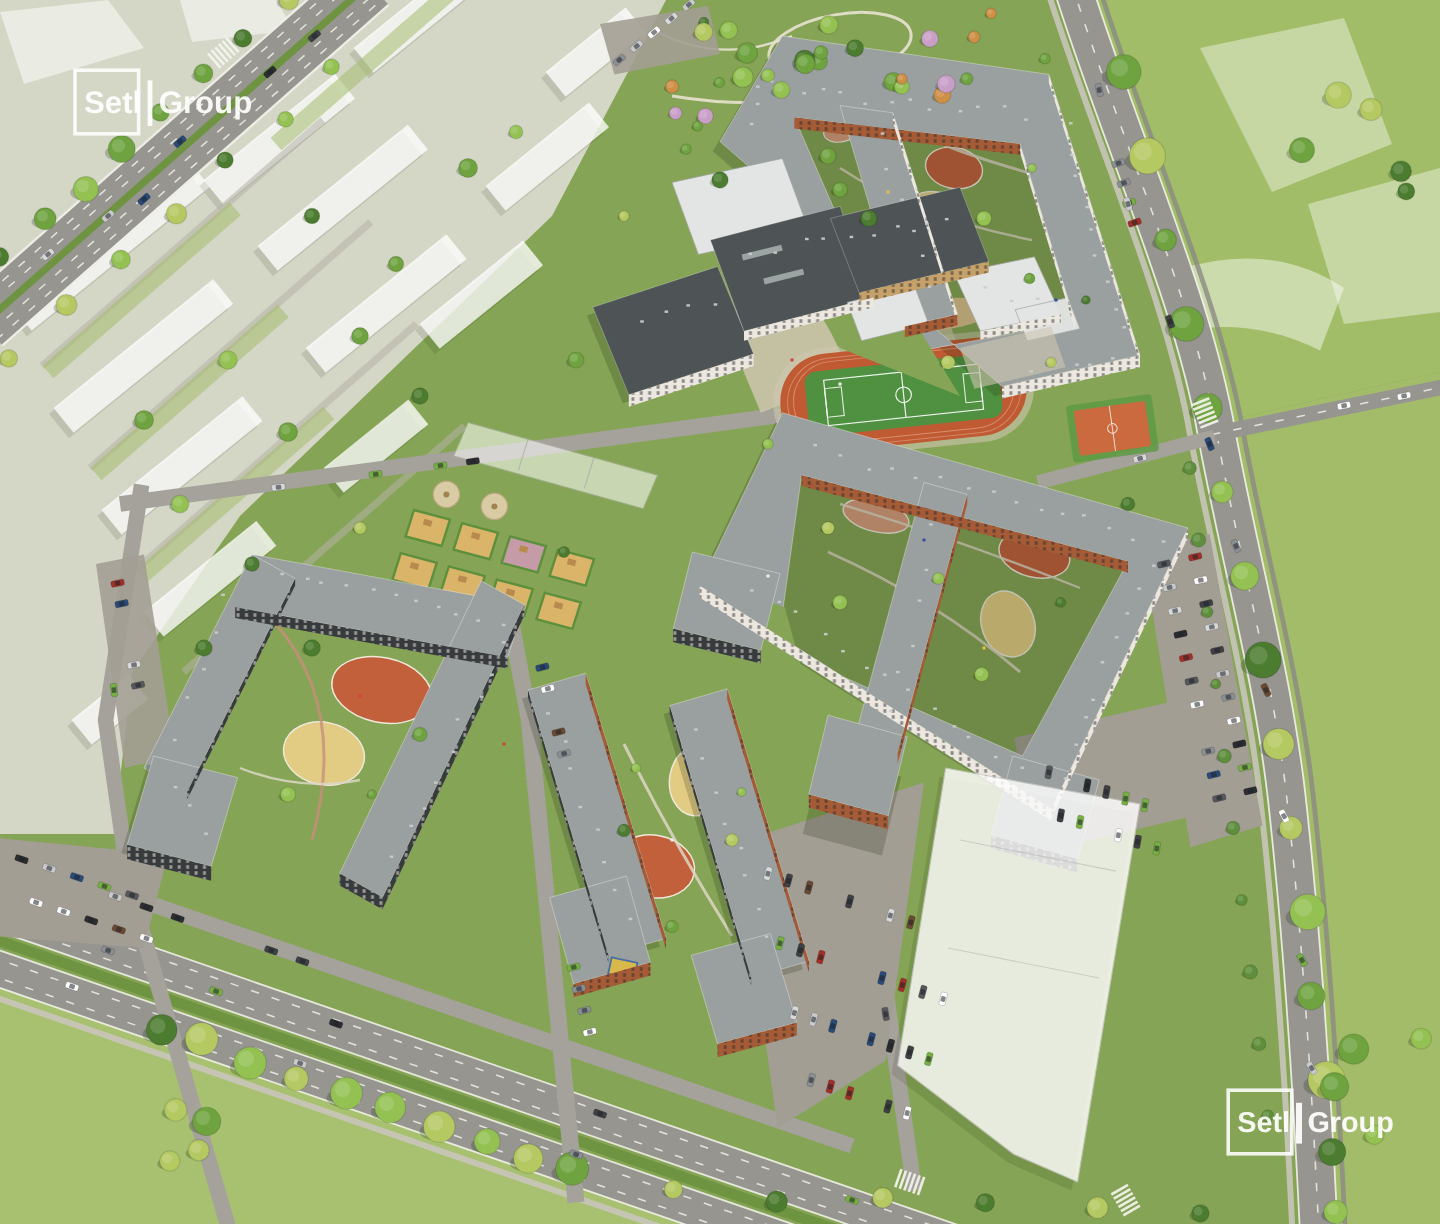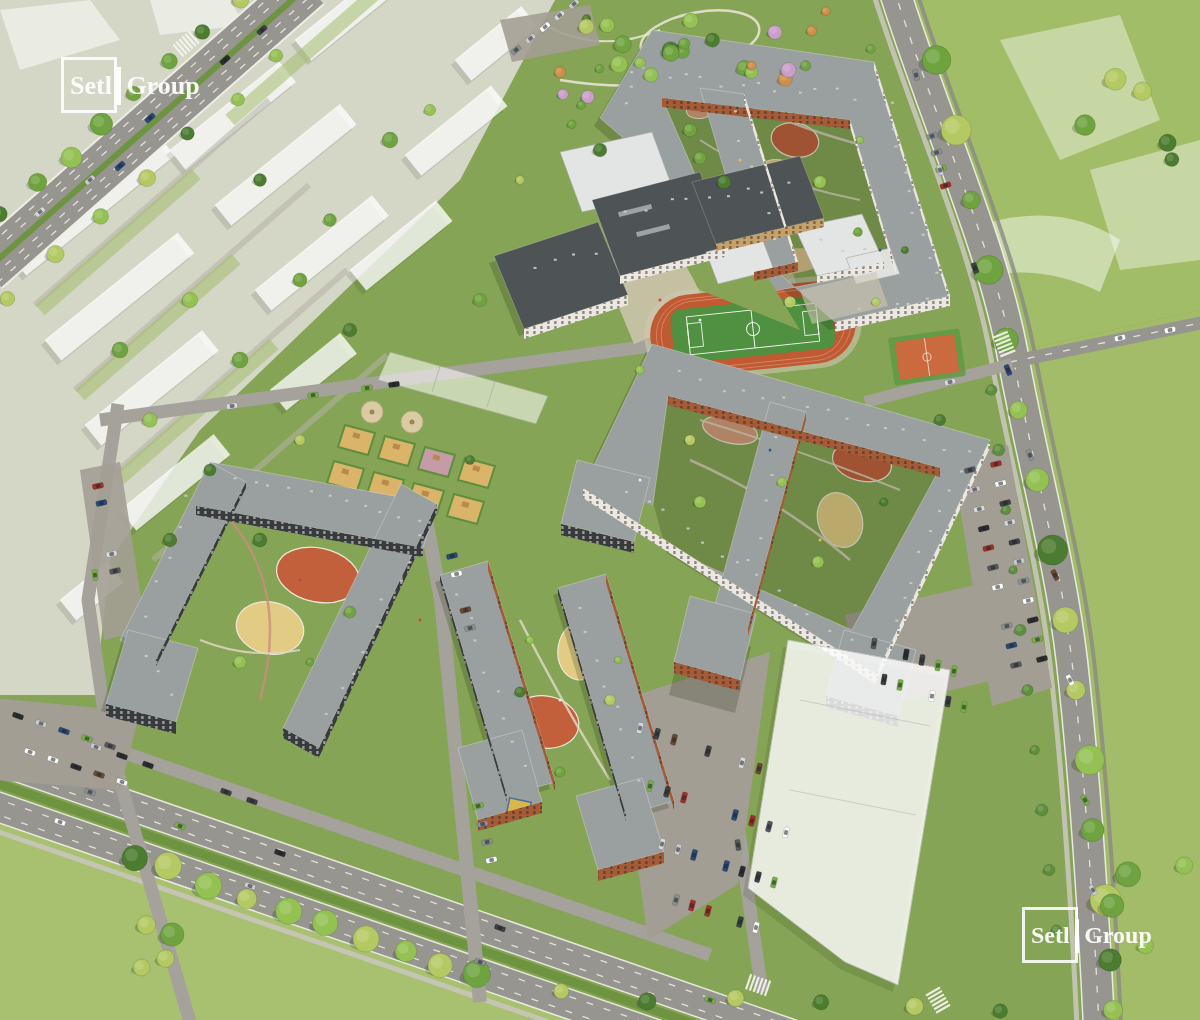--- a/index.html
+++ b/index.html
@@ -1,17 +1,17 @@
 <!DOCTYPE html>
 <html style="--grass: #85A455; --grass_light: #A5BE6E; --grass_dark: #6E9441; --field_tr: #A2BD68; --field_bl: #A8C170; --field_br: #A3BC6A; --ghost_ground: #D4D6C6; --ghost_white: #FFFFFF; --road: #97958F; --road_light: #A5A29B; --parking: #A39E94; --line_white: #F0EFE9; --sidewalk: #C9C5BA; --roof: #9AA09F; --roof_dark: #757B7C; --roof_school: #4E5456; --roof_white: #E3E5E4; --facade_white: #ECE8E0; --facade_dark: #383B3D; --brick: #A55C36; --wood: #C6A26A; --track: #C05A32; --court: #CA6A3E; --pitch: #4F9140; --sand: #E2CB83; --terracotta: #C2603C; --salmon: #D89B7D; --mauve: #C49BA7; --plot_sand: #D9B469; --tree_dark: #4C7C30; --tree_mid: #6FA33F; --tree_light: #93C152; --tree_yellow: #B5C963; --tree_pink: #C99FC7; --tree_orange: #CE8F46; --bush: #5E8F3C; --path: #E8E2D2; --plaza: #CFC7B0; --watermark: rgba(255,255,255,0.92);"><head>
 <meta charset="utf-8">
 <style>
   html,body{margin:0;padding:0;background:#222;}
   .stage{position:relative;width:1200px;height:1020px;overflow:hidden;
-         font-family:Liberation Serif, serif;background:var(--grass,#85A455);}
+         font-family:Liberation Sans, sans-serif;background:var(--grass,#85A455);}
   svg{position:absolute;left:0;top:0;}
   
   .f-grass{fill:var(--grass)}
   .f-ftr{fill:var(--field_tr)} .f-fbl{fill:var(--field_bl)} .f-fbr{fill:var(--field_br)}
   .f-ghostg{fill:var(--ghost_ground)}
   .f-roof{fill:var(--roof);stroke:rgba(255,255,255,.35);stroke-width:.8}
   .f-roofS{fill:var(--roof_school);stroke:rgba(255,255,255,.25);stroke-width:.8}
   .f-roofW{fill:var(--roof_white);stroke:rgba(160,165,160,.8);stroke-width:.8}
   .f-plaza{fill:var(--plaza)}
   .f-park{fill:var(--parking)}

